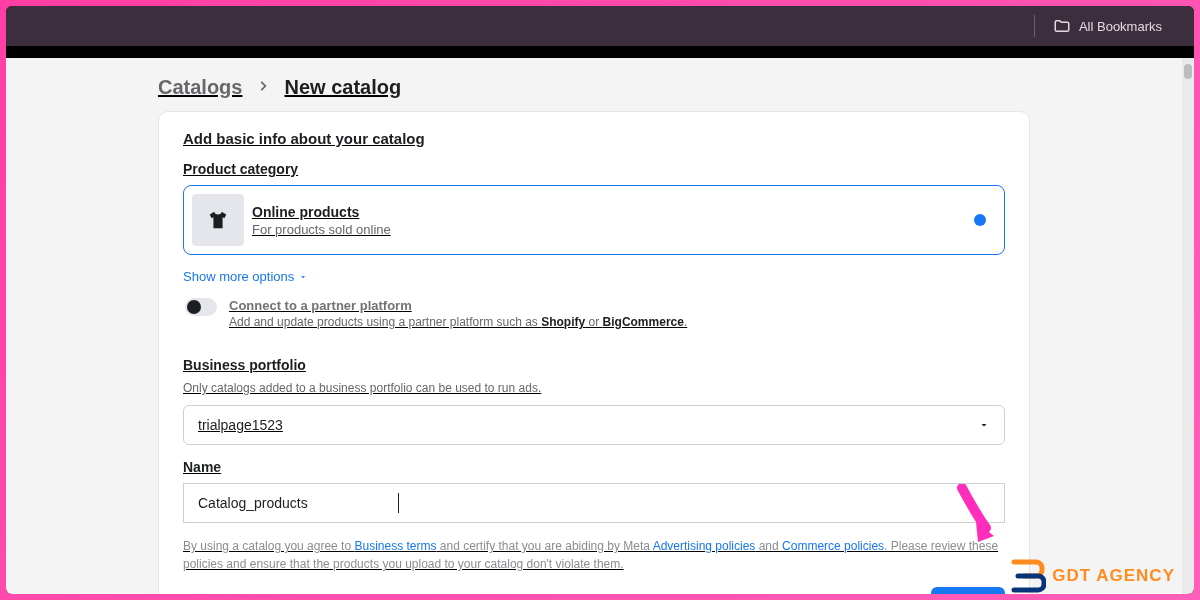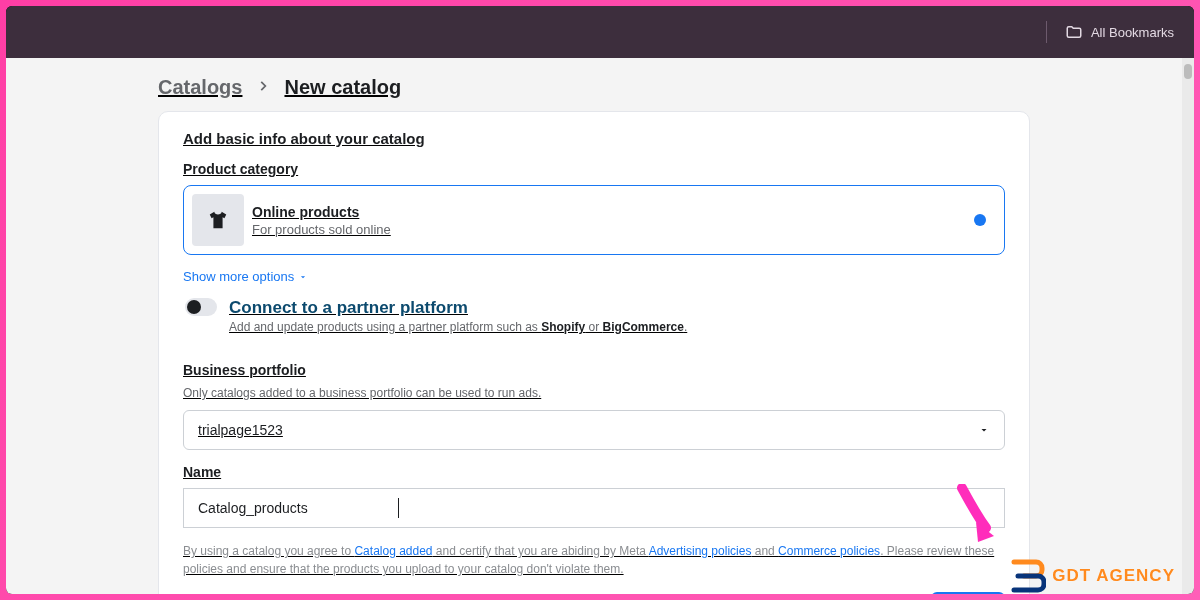--- a/index.html
+++ b/index.html
@@ -1,19 +1,19 @@
 <!DOCTYPE html>
 <html><head>
 <meta charset="utf-8">
 <style>
   * { box-sizing: border-box; margin: 0; padding: 0; }
   html, body { width: 1200px; height: 600px; overflow: hidden; font-family: -apple-system, BlinkMacSystemFont, "Segoe UI", Helvetica, Arial, sans-serif; }
   body { background: linear-gradient(135deg, #ff3ea5 0%, #ff5fb8 100%); position: relative; }
   .frame { position: absolute; inset: 6px; background: #000; border-radius: 6px; overflow: hidden; }
-  .topbar { height: 52px; background: #3d2e3d; display: flex; align-items: center; justify-content: flex-end; padding: 0 20px; }
+  .topbar { height: 40px; background: #3d2e3d; display: flex; align-items: center; justify-content: flex-end; padding: 0 32px; }
   .topbar-divider { width: 1px; height: 22px; background: #6d5a6d; margin-right: 18px; }
   .bookmarks { display: flex; align-items: center; gap: 8px; color: #e3d9e3; font-size: 13px; cursor: pointer; }
   .bookmarks svg { width: 18px; height: 18px; }
   .viewport { position: absolute; top: 52px; left: 0; right: 12px; bottom: 0; background: #f4f4f4; overflow-y: auto; text-decoration: underline; }
   .scrollbar-track { position: absolute; top: 52px; right: 0; bottom: 0; width: 12px; background: #eaeaea; }
   .scrollbar-thumb { position: absolute; top: 6px; right: 2px; width: 8px; height: 15px; background: #bcbcbc; border-radius: 4px; }
   .content { padding: 18px 0 20px 0; }
   .breadcrumb { display: flex; align-items: center; gap: 14px; padding: 0 0 12px 152px; }
   .crumb-parent { font-size: 20px; font-weight: 600; color: #65676b; }
   .crumb-sep svg { width: 14px; height: 14px; }
@@ -27,21 +27,21 @@
   .option-thumb svg { width: 22px; height: 22px; }
   .option-text { flex: 1; }
   .option-title { font-size: 14px; font-weight: 700; color: #1c1e21; }
   .option-desc { font-size: 13px; color: #65676b; margin-top: 2px; }
   .radio-dot { width: 12px; height: 12px; border-radius: 50%; background: #1877f2; margin-right: 10px; }
   .show-more { display: inline-flex; align-items: center; gap: 4px; color: #1877f2; font-size: 13px; cursor: pointer; margin-bottom: 12px; }
   .show-more svg { width: 10px; height: 10px; }
   .toggle-row { display: flex; align-items: flex-start; gap: 12px; padding: 2px 0 14px 2px; }
   .toggle { width: 32px; height: 18px; background: #e4e6eb; border-radius: 10px; position: relative; flex-shrink: 0; cursor: pointer; }
   .toggle-knob { width: 14px; height: 14px; background: #1c1e21; border-radius: 50%; position: absolute; top: 2px; left: 2px; }
-  .toggle-text .t-title { font-size: 17px; font-weight: 700; color: #0c4a6e; }
+  .toggle-text .t-title { font-size: 13px; font-weight: 700; color: #737373; }
   .toggle-text .t-desc { font-size: 12px; color: #65676b; margin-top: 2px; }
   .toggle-text .t-desc b { color: #1c1e21; font-weight: 700; }
   .section { margin-top: 14px; }
   .select { position: relative; border: 1px solid #ccd0d5; border-radius: 6px; height: 40px; display: flex; align-items: center; padding: 0 14px; cursor: pointer; background: #fff; gap: 30px; }
   .select-val { font-size: 14px; color: #1c1e21; flex: 1; }
   .select svg { width: 12px; height: 12px; }
   .input { width: 100%; border: 1px solid #ccd0d5; border-radius: 0; height: 40px; padding: 0 14px; font-size: 14px; color: #1c1e21; background: #fff; }
   .input-wrap { position: relative; }
   .caret { position: absolute; left: 215px; top: 10px; width: 1px; height: 20px; background: #1c1e21; pointer-events: none; }
   .legal { font-size: 12px; color: #8a8d91; margin-top: 14px; line-height: 1.5; }
@@ -131,21 +131,21 @@
 
         <div class="section">
           <div class="label">Name</div>
           <div class="input-wrap">
             <input class="input" type="text" value="Catalog_products" style="">
             <div class="caret"></div>
           </div>
         </div>
 
         <div class="legal">
-          <span>By using a catalog you agree to </span><a href="#">Catalog added</a><span> and certify that you are abiding by Meta </span><a href="#">Advertising policies</a><span> and </span><a href="#">Commerce policies</a><span>. Please review these policies and ensure that the products you upload to your catalog don't violate them.</span>
+          <span>By using a catalog you agree to </span><a href="#">Business terms</a><span> and certify that you are abiding by Meta </span><a href="#">Advertising policies</a><span> and </span><a href="#">Commerce policies</a><span>. Please review these policies and ensure that the products you upload to your catalog don't violate them.</span>
         </div>
 
         <div class="btn-row">
           <button class="btn-next">Next</button>
         </div>
       </div>
 
     </div>
   </div>
 

